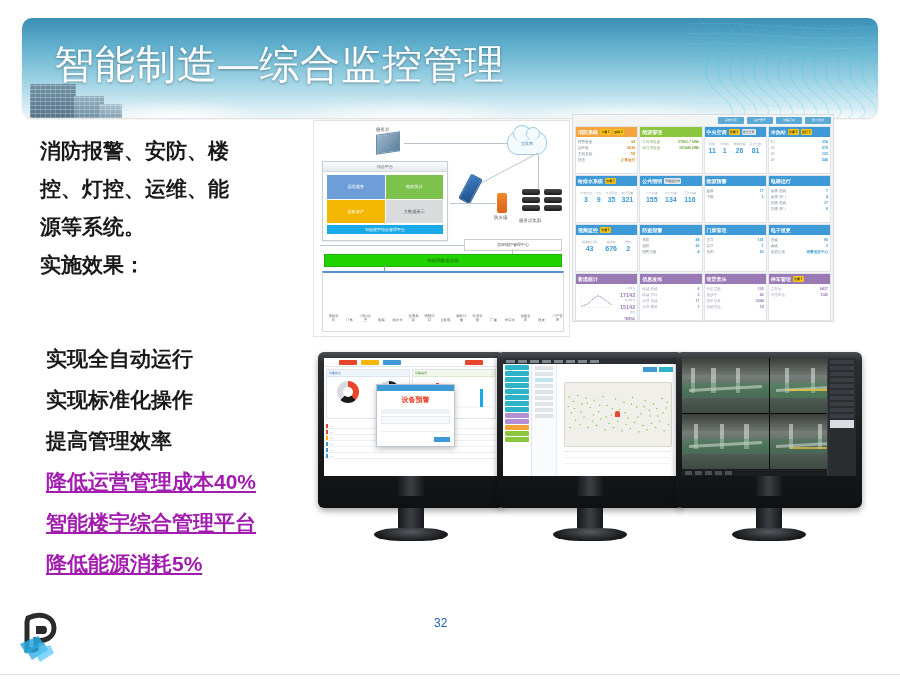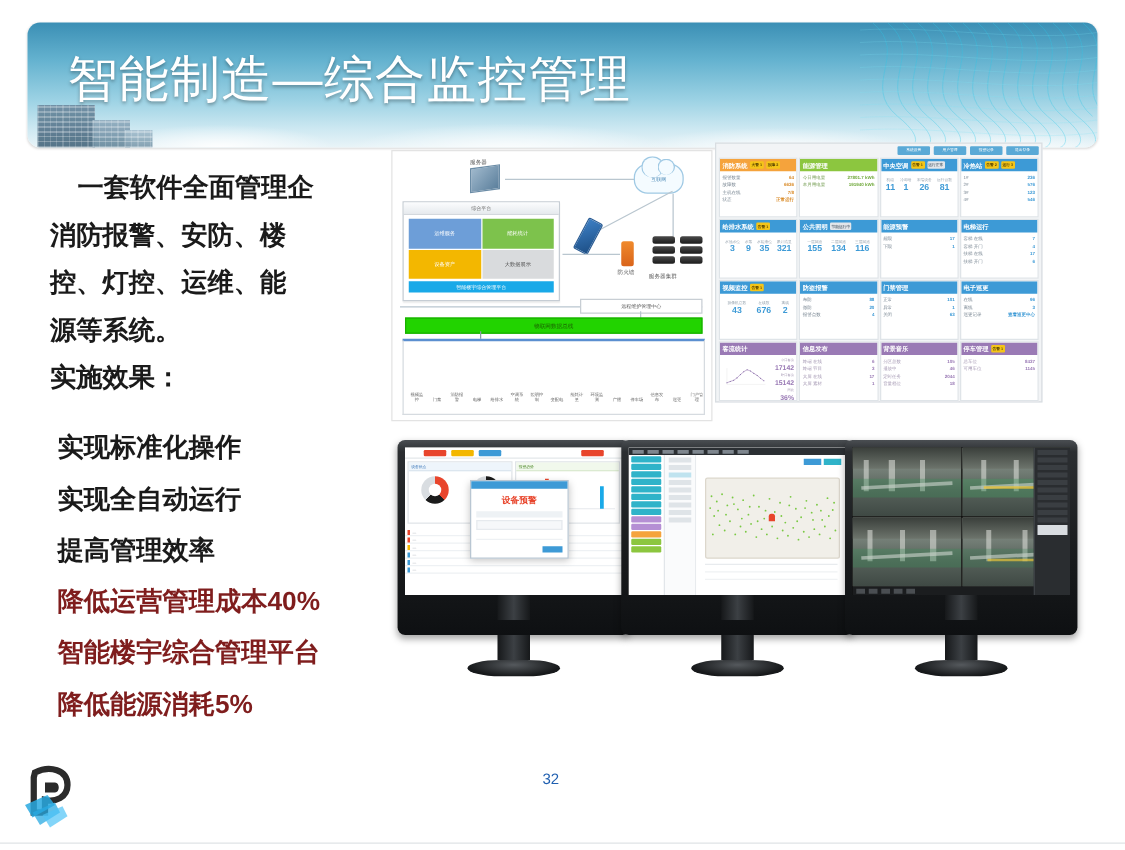--- a/index.html
+++ b/index.html
@@ -52,21 +52,21 @@
 
   
   .body-text{position:absolute;left:40px;top:132px;width:280px;}
   .para-line{
     font-size:21px;line-height:38px;font-weight:bold;color:#1a1a1a;
     white-space:nowrap;
   }
   .para-line.indent{padding-left:22px;}
   .bullets{position:absolute;left:46px;top:338px;width:290px;}
   .bl{font-size:21px;line-height:41px;font-weight:bold;color:#1a1a1a;white-space:nowrap;}
-  .bl.red{color:#7f1d1d;}
+  .bl.red{color:#a21caf;text-decoration:underline;}
 
   
   .topo{
     position:absolute;left:313px;top:120px;width:255px;height:215px;
     background:#ffffff;border:1px solid #e3e3e3;
   }
   .topo .cloud{
     position:absolute;right:22px;top:10px;width:38px;height:22px;border-radius:11px;
     background:#f4fbff;border:1px solid #9fc9e4;
   }
@@ -250,30 +250,29 @@
         <path d="M0,56 C60,52 130,66 190,58"></path>
         <path d="M0,66 C60,62 130,76 190,68"></path>
         <path d="M0,76 C60,72 130,86 190,78"></path>
         <path d="M0,86 C60,82 130,96 190,88"></path>
       </g>
     </svg>
     <div class="banner-title">智能制造—综合监控管理</div>
   </div>
 
   <div class="body-text">
-    <div class="para-line indent">一套软件全面管理企</div>
     <div class="para-line">消防报警、安防、楼</div>
     <div class="para-line">控、灯控、运维、能</div>
     <div class="para-line">源等系统。</div>
     <div class="para-line">实施效果：</div>
   </div>
 
   <div class="bullets">
+    <div class="bl">实现全自动运行</div>
     <div class="bl">实现标准化操作</div>
-    <div class="bl">实现全自动运行</div>
     <div class="bl">提高管理效率</div>
     <div class="bl red">降低运营管理成本40%</div>
     <div class="bl red">智能楼宇综合管理平台</div>
     <div class="bl red">降低能源消耗5%</div>
   </div>
 
   <div class="topo">
     <div class="server-ico"></div>
     <div class="lbl" style="left:62px;top:6px;">服务器</div>
     <div class="hline" style="left:90px;top:22px;width:112px;"></div>

